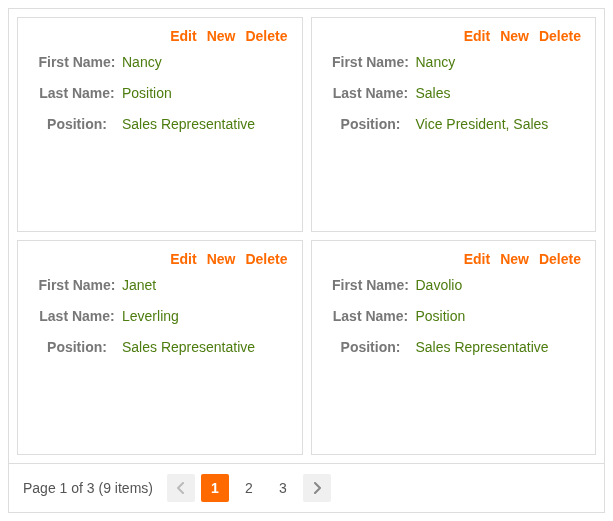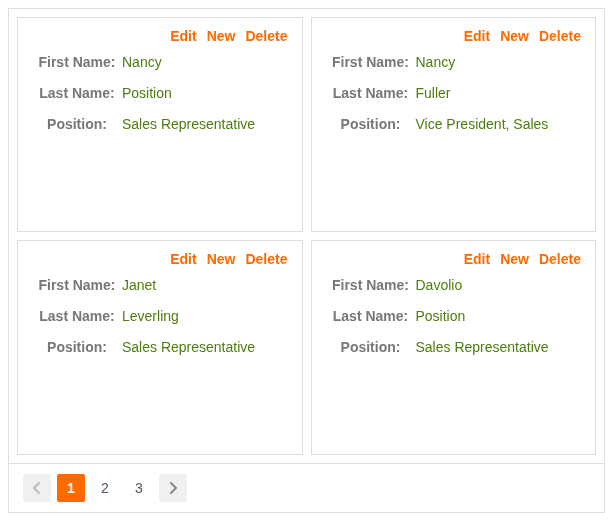--- a/index.html
+++ b/index.html
@@ -148,21 +148,21 @@
         <a>Edit</a>
         <a>New</a>
         <a>Delete</a>
       </div>
       <div class="field-row">
         <span class="field-label">First Name:</span>
         <span class="field-value">Nancy</span>
       </div>
       <div class="field-row">
         <span class="field-label">Last Name:</span>
-        <span class="field-value">Fuller</span>
+        <span class="field-value">Sales</span>
       </div>
       <div class="field-row">
         <span class="field-label">Position:</span>
         <span class="field-value">Vice President, Sales</span>
       </div>
     </div>
 
     <div class="card">
       <div class="card-actions">
         <a>Edit</a>
@@ -199,20 +199,21 @@
       </div>
       <div class="field-row">
         <span class="field-label">Position:</span>
         <span class="field-value">Sales Representative</span>
       </div>
     </div>
 
   </div>
 
   <div class="pager">
+    <span class="pager-text">Page 1 of 3 (9 items)</span>
     <div class="pager-nav">
       <button class="page-btn arrow disabled">
         <span>
           <svg viewBox="0 0 8 12" fill="none">
               <path d="M6 1 L1 6 L6 11" stroke="currentColor" stroke-width="2" stroke-linecap="round" stroke-linejoin="round"></path>
             </svg>
         </span>
       </button>
       <button class="page-btn active">1</button>
       <button class="page-btn">2</button>

